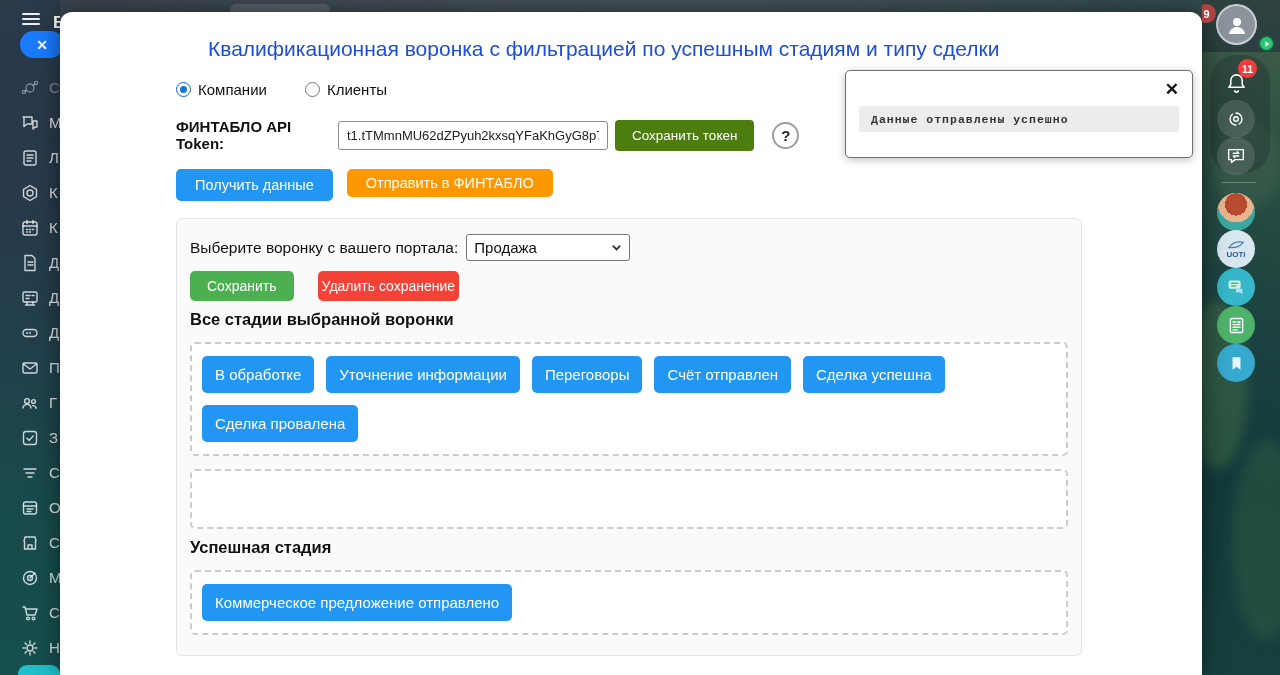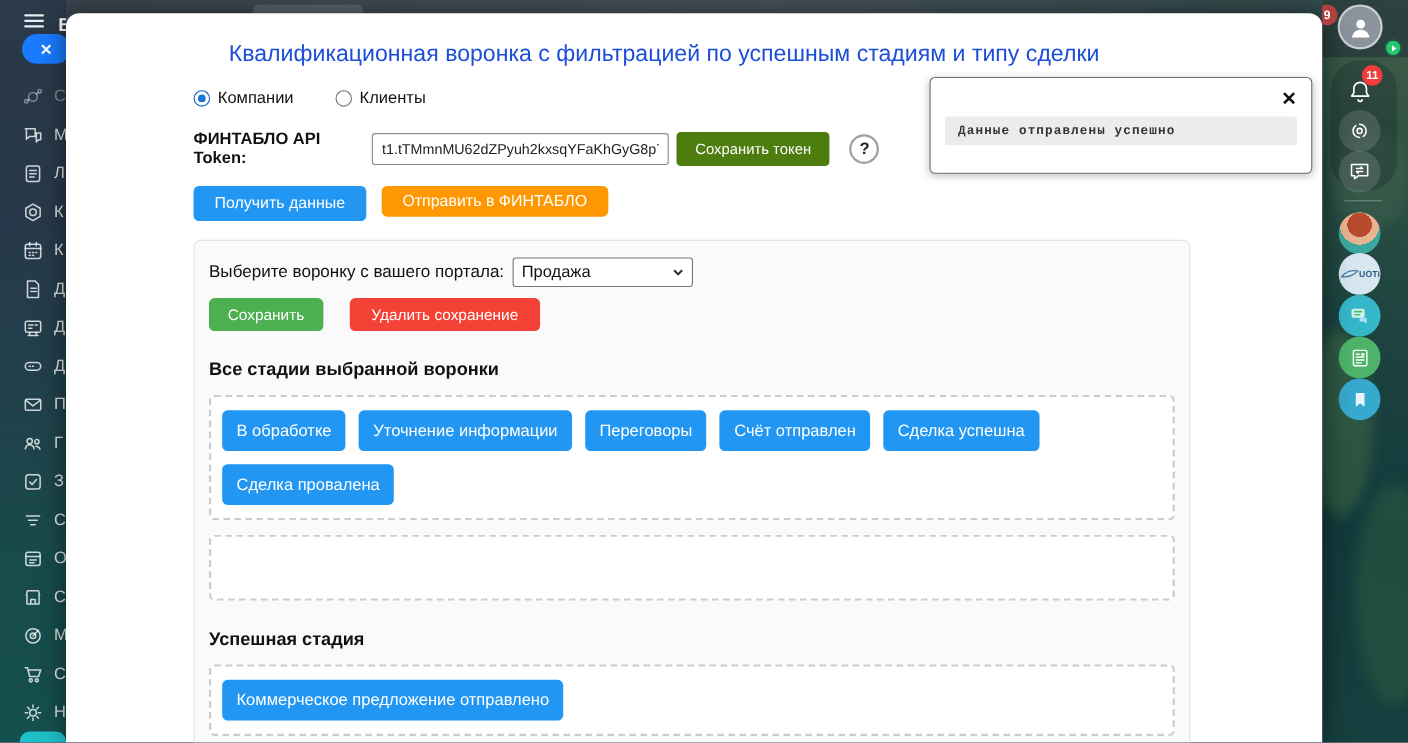--- a/index.html
+++ b/index.html
@@ -46,21 +46,21 @@
   .rail-avatar { position:absolute; left:14px; top:4px; width:41px; height:41px; border-radius:50%;
     background:#8b949c; border:2px solid rgba(255,255,255,0.55);
     display:flex; align-items:center; justify-content:center; }
   .online-badge { position:absolute; left:40px; top:29px; width:17px; height:17px; border-radius:50%;
     background:#28c76f; border:2px solid #254; display:flex; align-items:center; justify-content:center; }
   .rail-icon { position:absolute; width:38px; height:38px; border-radius:50%;
     display:flex; align-items:center; justify-content:center; }
   .glass { background:rgba(255,255,255,0.13); }
   .rail-divider { position:absolute; left:20px; top:182px; width:34px; height:1px; background:rgba(255,255,255,0.3); }
   .avatar-woman { background:radial-gradient(circle at 50% 30%, #b84a2e 0 34%, #e8b38f 34% 55%, #3aa8a0 55% 100%); }
-  .uoti { background:#d7e6ef; color:#2a5a8a; font-size:8px; font-weight:bold; flex-direction:row; }
+  .uoti { background:#d7e6ef; color:#2a5a8a; font-size:8px; font-weight:bold; flex-direction:column; }
   .c-teal { background:#35b6c9; }
   .c-green { background:#4db36b; }
   .c-blue { background:#36a9cf; }
 
   
   .modal { position:absolute; left:60px; top:12px; width:1142px; height:663px;
     background:#fff; border-radius:12px 12px 0 0; box-shadow:0 0 24px rgba(0,0,0,0.5); overflow:hidden; }
   .modal-content { position:absolute; left:116px; top:0; width:907px; }
   .m-title { margin-top:25px; font-size:21px; color:#1d4ed8;margin-left:32px; }
   .radio-row { margin-top:20px; display:flex; align-items:center; gap:38px; }
@@ -85,22 +85,22 @@
   .panel { margin-top:17px; width:906px; background:#fafafa; border:1px solid #e4e4e4;
     border-radius:6px; padding:15px 13px 20px 13px; }
   .funnel-row { display:flex; align-items:center; }
   .funnel-label { font-size:15.5px; color:#111; }
   .select-box { margin-left:8px; width:164px; height:27px; border:1px solid #767676; border-radius:3px;
     background:#fff; display:flex; align-items:center; padding:0 7px; font-size:15px; color:#111;
     justify-content:space-between; }
   .select-box svg { width:11px; height:11px; stroke:#333; fill:none; stroke-width:2; }
   .save-row { margin-top:10px; display:flex; gap:24px; }
   .btn-save { background:#4caf50; border-radius:5px; height:30px; padding:0 17px; font-size:14px; }
-  .btn-del { background:#f44336; border-radius:5px; height:30px; padding:0 20px; font-size:14px; }
-  .sec-heading { margin-top:26px; font-size:16.5px; font-weight:bold; color:#111; }
+  .btn-del { background:#f44336; border-radius:5px; height:30px; padding:0 4px; font-size:14px; }
+  .sec-heading { margin-top:9px; font-size:16.5px; font-weight:bold; color:#111; }
   .dash-box { margin-top:13px; border:2px dashed #ccc; border-radius:5px; background:#fff;
     padding:12px 10px; display:flex; flex-wrap:wrap; gap:12px; align-items:flex-start; }
   .dash-box.empty-1 { min-height:60px; }
   .dash-box.h-66 { min-height:64px; }
   .dash-box.h-61 { min-height:62px; }
   .stage-btn { background:#2196f3; border-radius:5px; padding:10px 13px; font-size:15px; }
 
   
   .toast { position:absolute; left:845px; top:70px; width:348px; height:88px; background:#fff;
     border:1px solid #6f6f6f; border-radius:5px; box-shadow:0 2px 8px rgba(0,0,0,0.25); z-index:30; }

